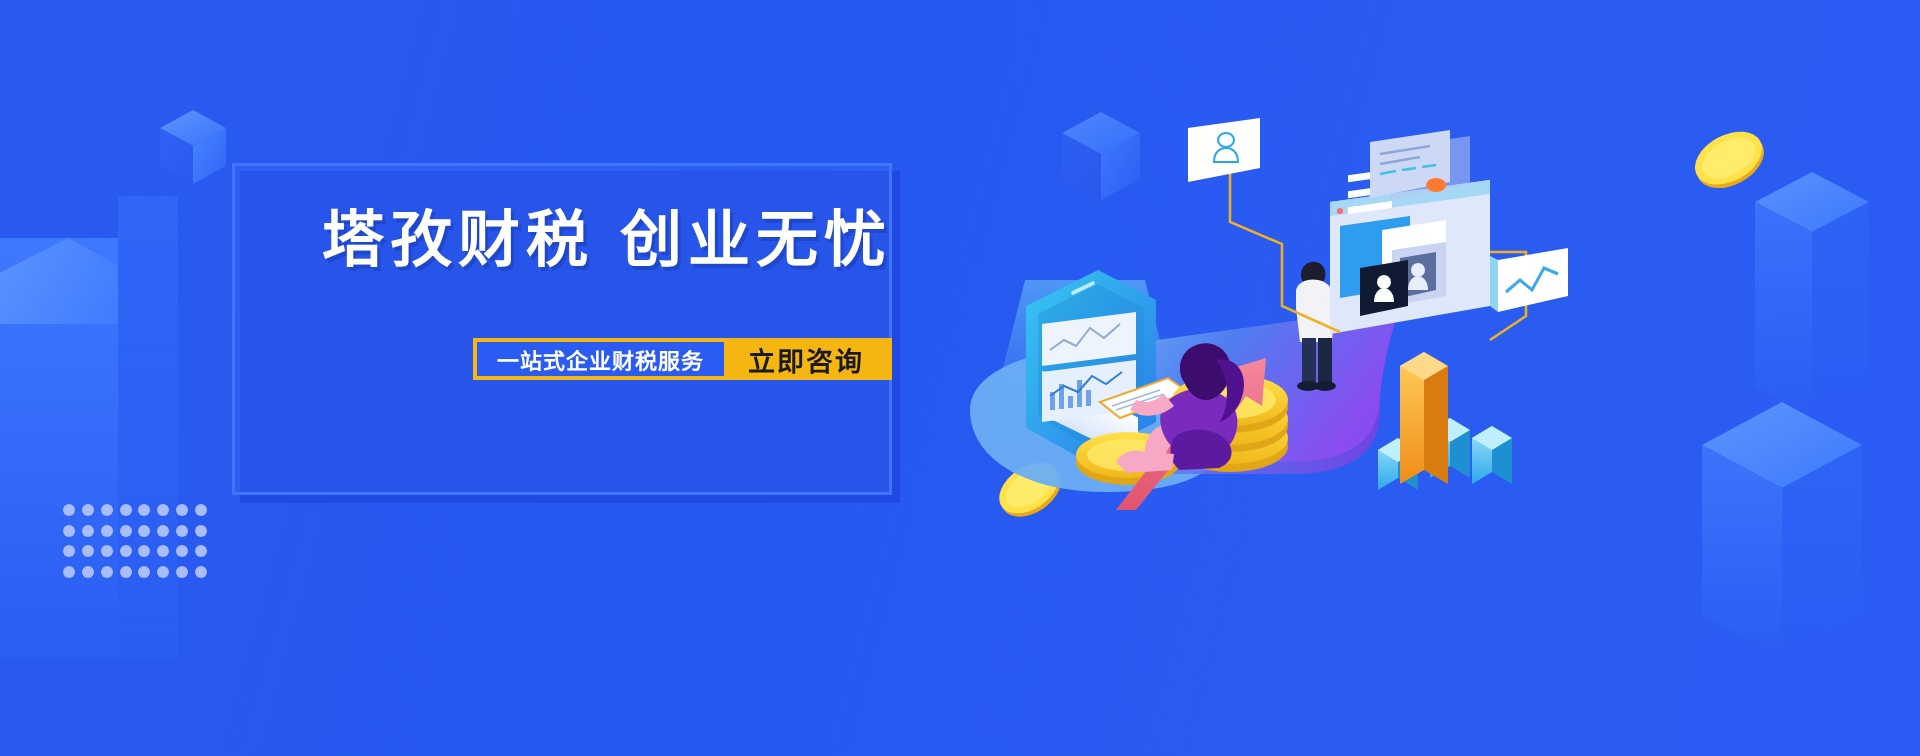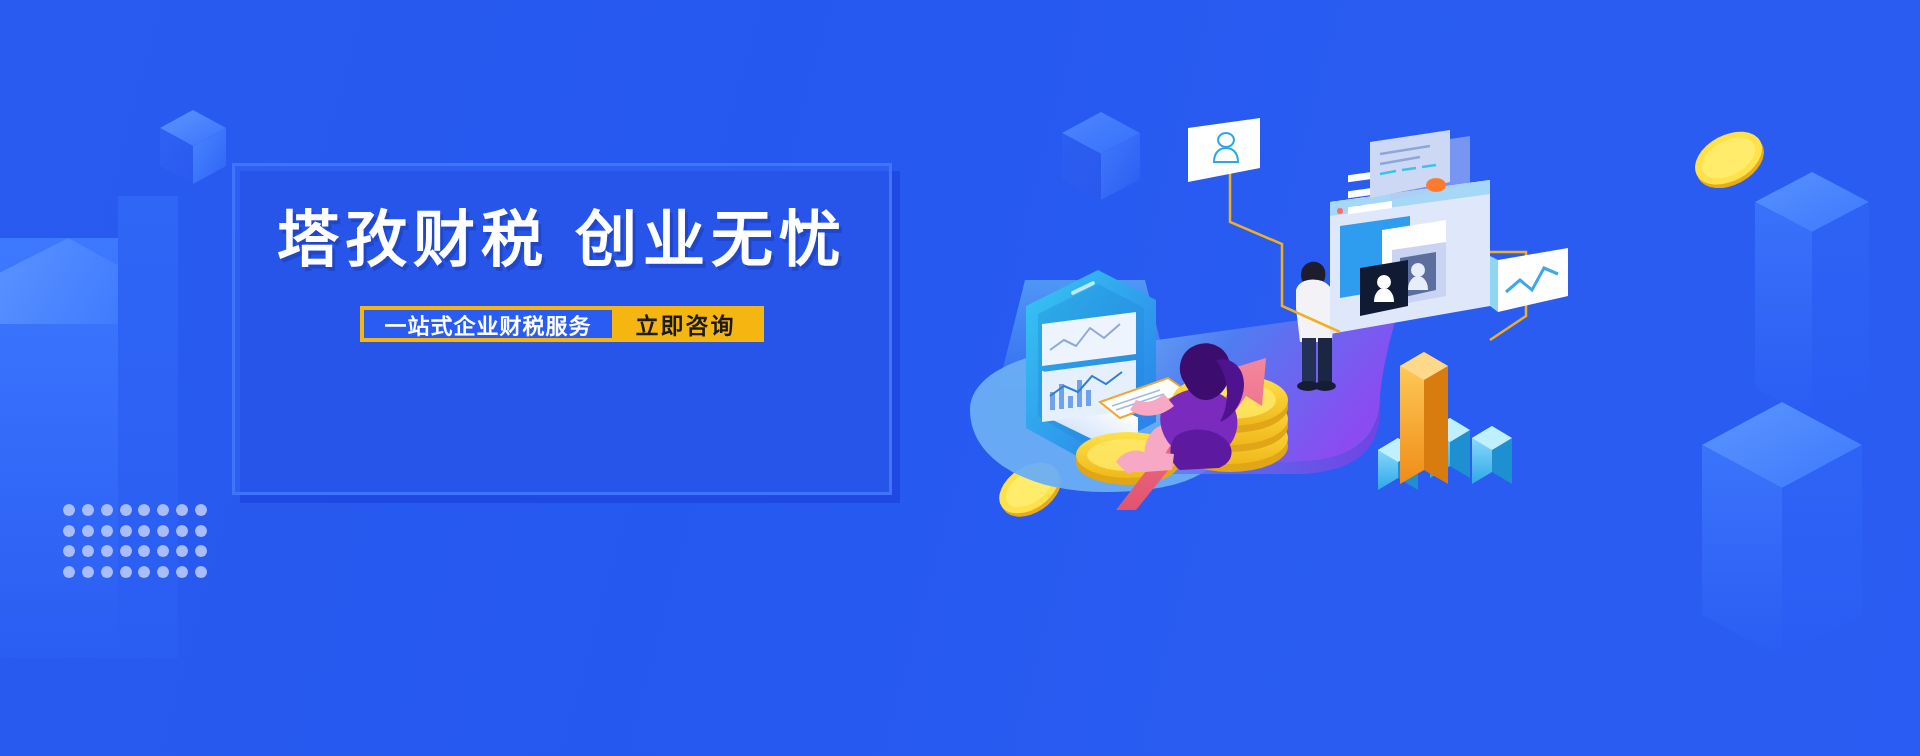--- a/index.html
+++ b/index.html
@@ -69,22 +69,22 @@
     background:rgba(61,114,250,0.30);
     box-sizing:border-box;
   }
   .frame-shadow{
     position:absolute;left:240px;top:171px;width:660px;height:332px;
     background:#1f49e2;
   }
 
   .content{
     position:absolute;left:232px;top:163px;width:660px;height:332px;
-    display:flex;flex-direction:column;align-items:center;
-    box-sizing:border-box;padding-top:44px;
+    display:flex;flex-direction:column;align-items:flex-end;
+    box-sizing:border-box;padding-top:44px;gap:32px;
   }
 
   .headline{
     color:#ffffff;
     font-size:62px;font-weight:700;letter-spacing:6px;line-height:1.05;
     text-shadow:3px 4px 0 rgba(22,56,170,.45);
     white-space:nowrap;
     margin:0;
   }
   .headline .gap{display:inline-block;width:26px;}
@@ -96,33 +96,33 @@
     white-space:nowrap;
     margin:26px 0 0 0;
   }
 
   .cta{
     margin-top:34px;
     display:flex;align-items:stretch;
     background:#f5b611;
     padding:4px;
     box-sizing:border-box;
-    height:36px;
+    height:42px;
   }
   .cta-left{
     background:#2a5cf3;
     color:#ffffff;
     font-size:22px;font-weight:700;letter-spacing:1px;
     display:flex;align-items:center;justify-content:center;
     padding:0 20px;
     white-space:nowrap;
   }
   .cta-right{
     color:#1a1a1a;
-    font-size:23px;font-weight:700;letter-spacing:2px;
+    font-size:27px;font-weight:700;letter-spacing:2px;
     display:flex;align-items:center;justify-content:center;
     padding:0 24px;
     white-space:nowrap;
   }
 
   
   .illu{position:absolute;left:930px;top:110px;width:640px;height:400px;}
   .illu svg{display:block;}
 </style>
 </head>

